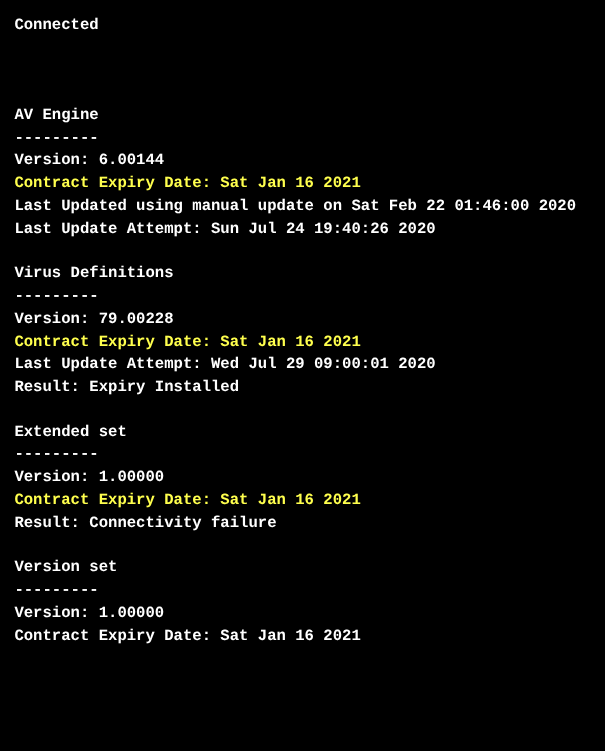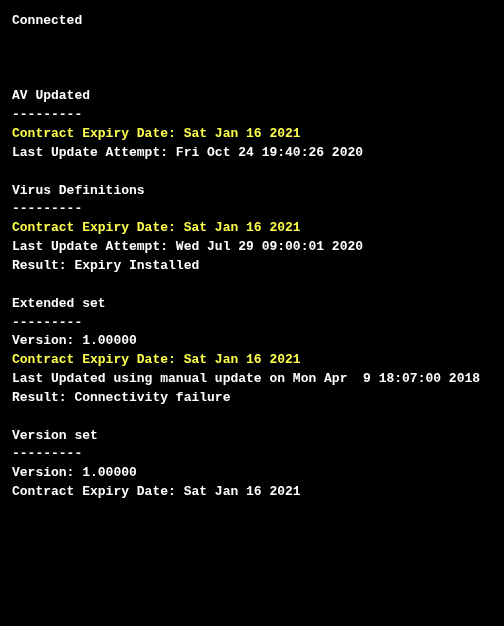--- a/index.html
+++ b/index.html
@@ -18,35 +18,37 @@
     .blank { height: 1.45em; }
   </style>
 </head>
 <body>
 
 <div id="term">
     <div class="line">Connected</div>
     <div class="blank"></div>
     <div class="blank"></div>
     <div class="blank"></div>
-    <div class="line">AV Updated</div>
+    <div class="line">AV Engine</div>
     <div class="line">---------</div>
+    <div class="line">Version: 6.00144</div>
     <div class="line yellow">Contract Expiry Date: Sat Jan 16 2021</div>
-    <div class="line">Last Update Attempt: Fri Oct 24 19:40:26 2020</div>
+    <div class="line">Last Updated using manual update on Sat Feb 22 01:46:00 2020</div>
+    <div class="line">Last Update Attempt: Sun Jul 24 19:40:26 2020</div>
     <div class="blank"></div>
     <div class="line">Virus Definitions</div>
     <div class="line">---------</div>
+    <div class="line">Version: 79.00228</div>
     <div class="line yellow">Contract Expiry Date: Sat Jan 16 2021</div>
     <div class="line">Last Update Attempt: Wed Jul 29 09:00:01 2020</div>
     <div class="line">Result: Expiry Installed</div>
     <div class="blank"></div>
     <div class="line">Extended set</div>
     <div class="line">---------</div>
     <div class="line">Version: 1.00000</div>
     <div class="line yellow">Contract Expiry Date: Sat Jan 16 2021</div>
-    <div class="line">Last Updated using manual update on Mon Apr  9 18:07:00 2018</div>
     <div class="line">Result: Connectivity failure</div>
     <div class="blank"></div>
     <div class="line">Version set</div>
     <div class="line">---------</div>
     <div class="line">Version: 1.00000</div>
     <div class="line">Contract Expiry Date: Sat Jan 16 2021</div>
   </div>
 
 </body></html>

